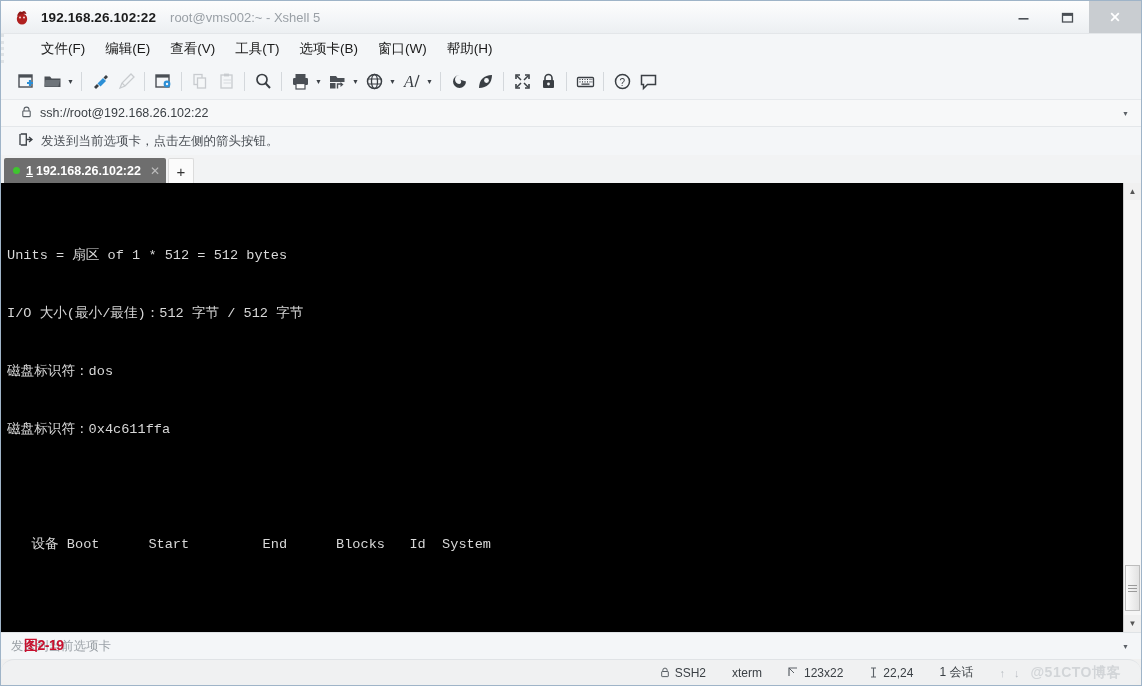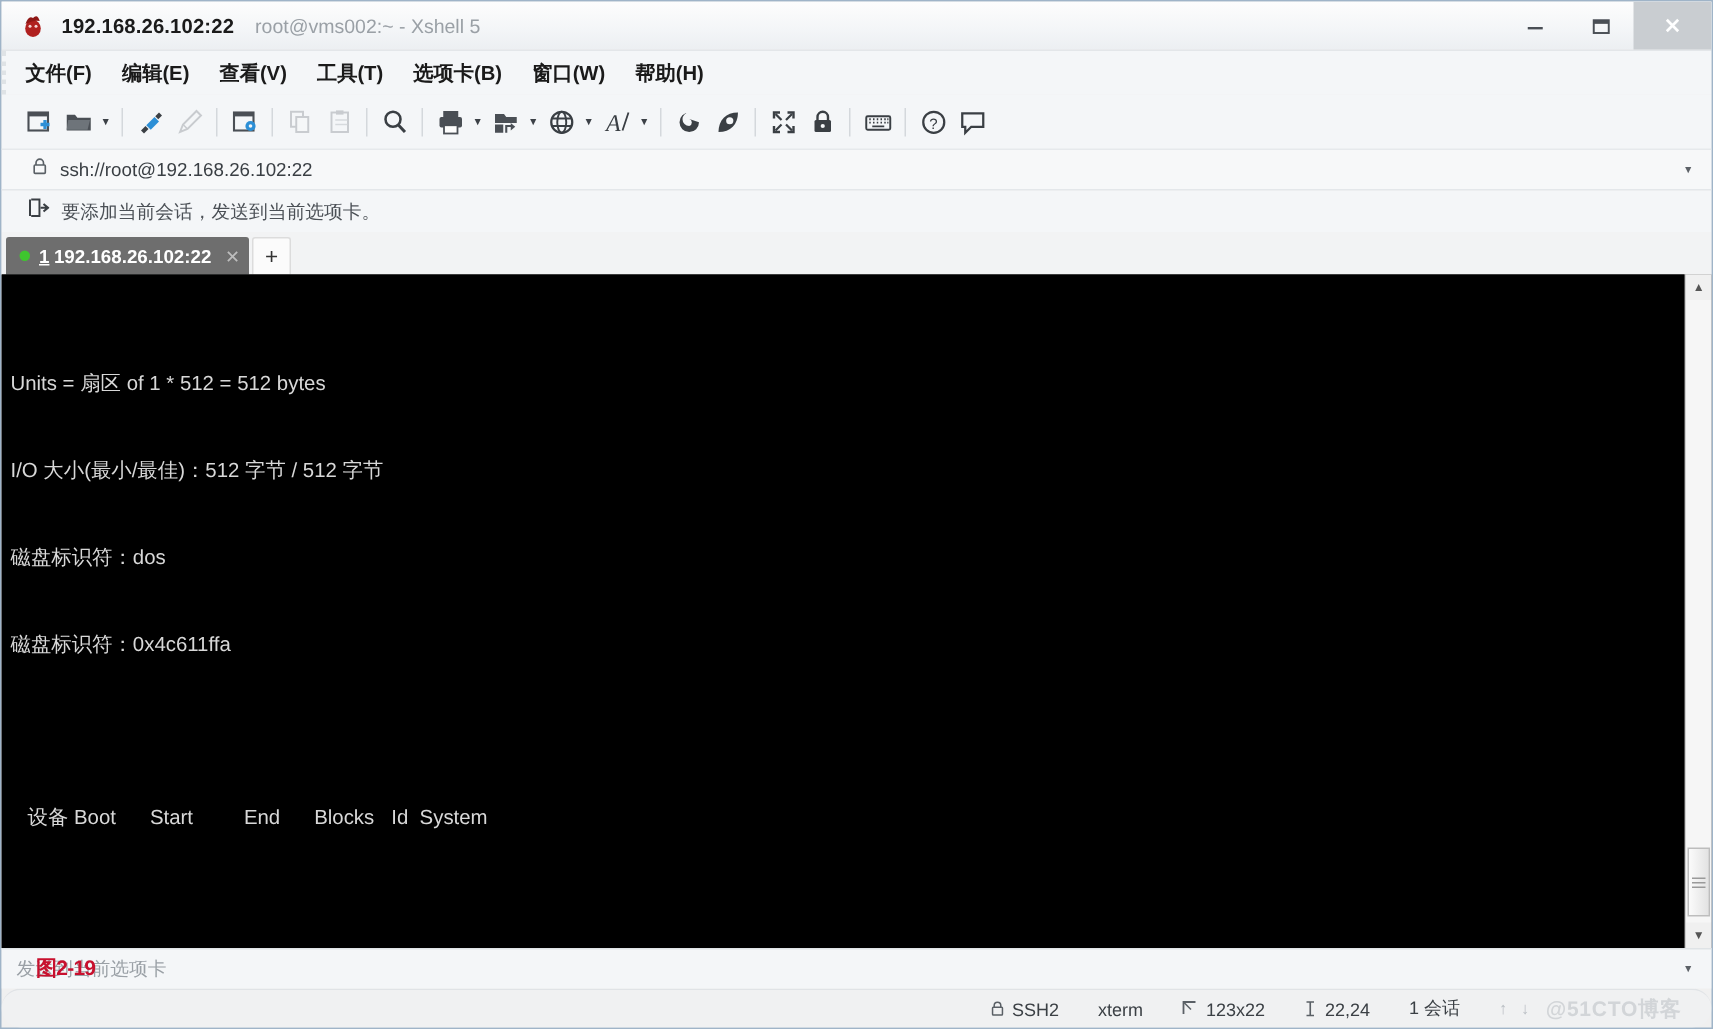--- a/index.html
+++ b/index.html
@@ -73,24 +73,23 @@
     width: 52px;
     color: #ffffff;
   }
 
   
   .menubar {
     height: 29px;
     background: #f4f6f8;
     display: flex;
     align-items: center;
-    padding-left: 4px;
+    padding-left: 28px;
     flex: 0 0 auto;
     border-left: 3px dotted #dfe3e6;
-    font-weight: bold;
   }
   .menu-item {
     font-size: 13.5px;
     color: #1a1a1a;
     padding: 2px 9px;
     margin-right: 2px;
     white-space: nowrap;
   }
 
   
@@ -225,21 +224,21 @@
     flex: 1 1 auto;
     display: flex;
     background: #000000;
     position: relative;
     min-height: 0;
   }
   .term {
     flex: 1 1 auto;
     background: #000000;
     color: #d8d8d8;
-    font-family: Liberation Sans, sans-serif;
+    font-family: Liberation Mono, monospace;
     font-size: 13.6px;
     line-height: 19.3px;
     padding: 5px 0 0 6px;
     white-space: pre;
     overflow: hidden;
     position: relative;
   }
   .term-line { height: 19.3px; }
   .blank { height: 19.3px; }
 
@@ -566,21 +565,21 @@
     <span class="addr-caret">▼</span>
   </div>
 
   <div class="hintbar">
     <span>
       <svg width="14" height="13" viewBox="0 0 14 13">
         <path d="M1 1 v11 M1.8 1 h5.5 v11 h-5.5" fill="none" stroke="#3a3f44" stroke-width="1.3"></path>
         <path d="M8 6.5 h4 M10 4 l3 2.5 l-3 2.5" fill="none" stroke="#3a3f44" stroke-width="1.4"></path>
       </svg>
     </span>
-    <span class="hint-text">要添加当前会话，发送到当前选项卡。</span>
+    <span class="hint-text">发送到当前选项卡，点击左侧的箭头按钮。</span>
   </div>
 
   <div class="tabstrip">
     <div class="tab">
       <span class="tab-dot"></span>
       <span class="tab-num">1</span>
       <span>192.168.26.102:22</span>
       <span class="tab-close">✕</span>
     </div>
     <div class="tab-add">+</div>

